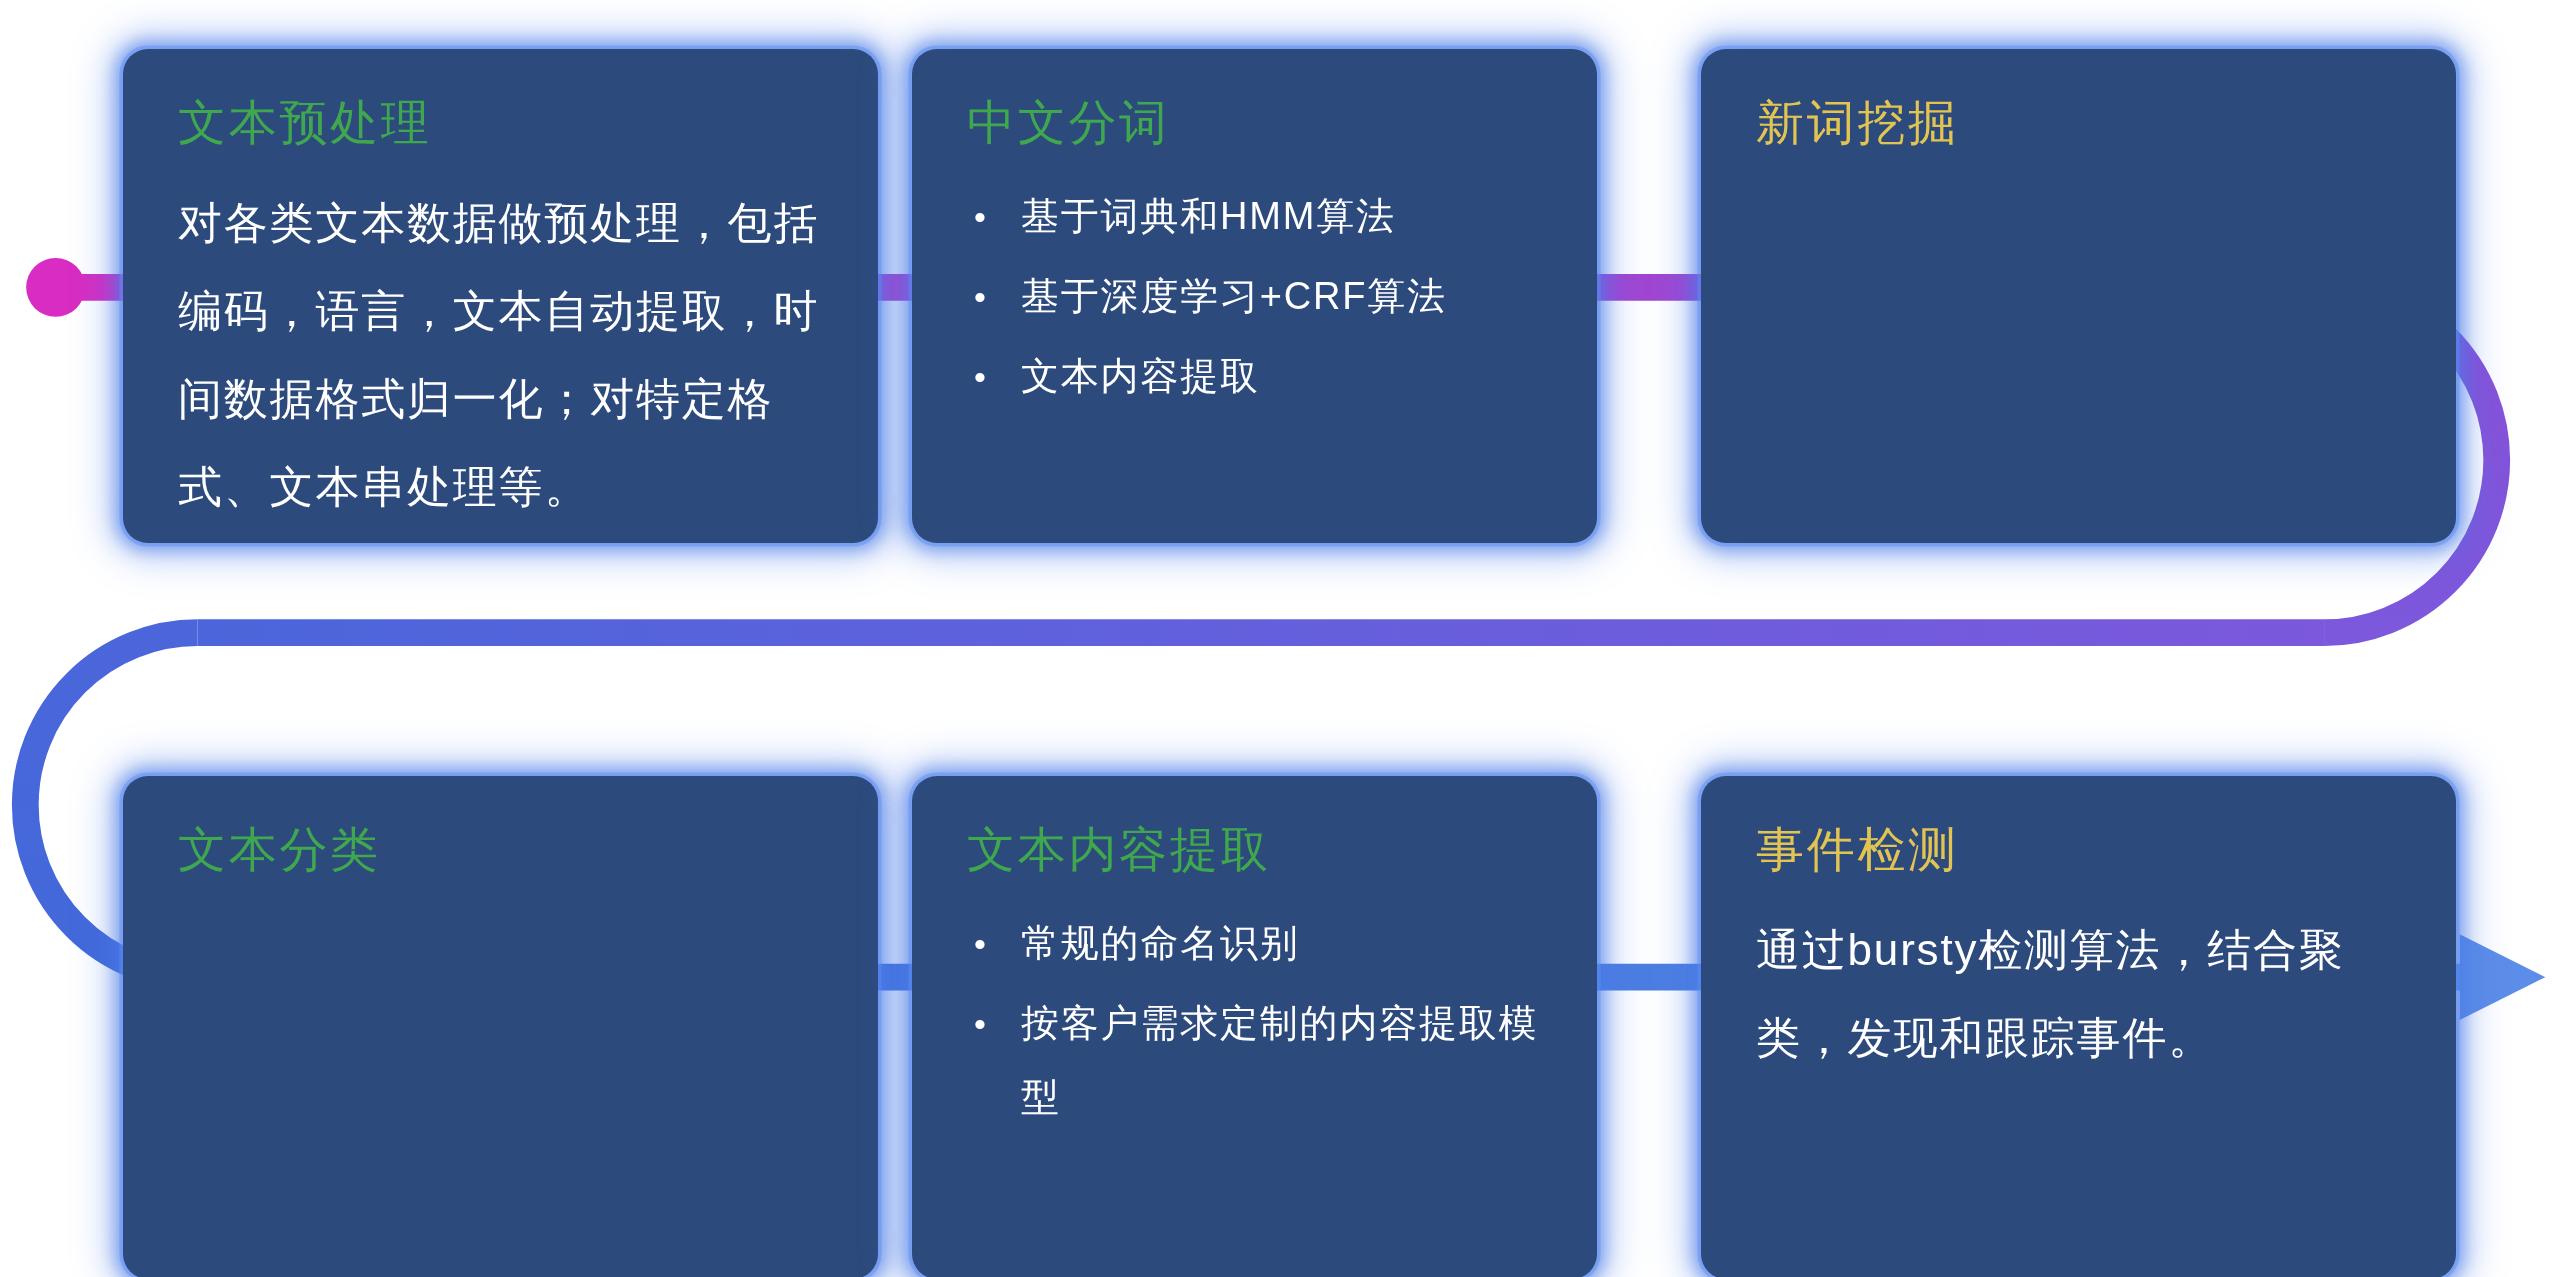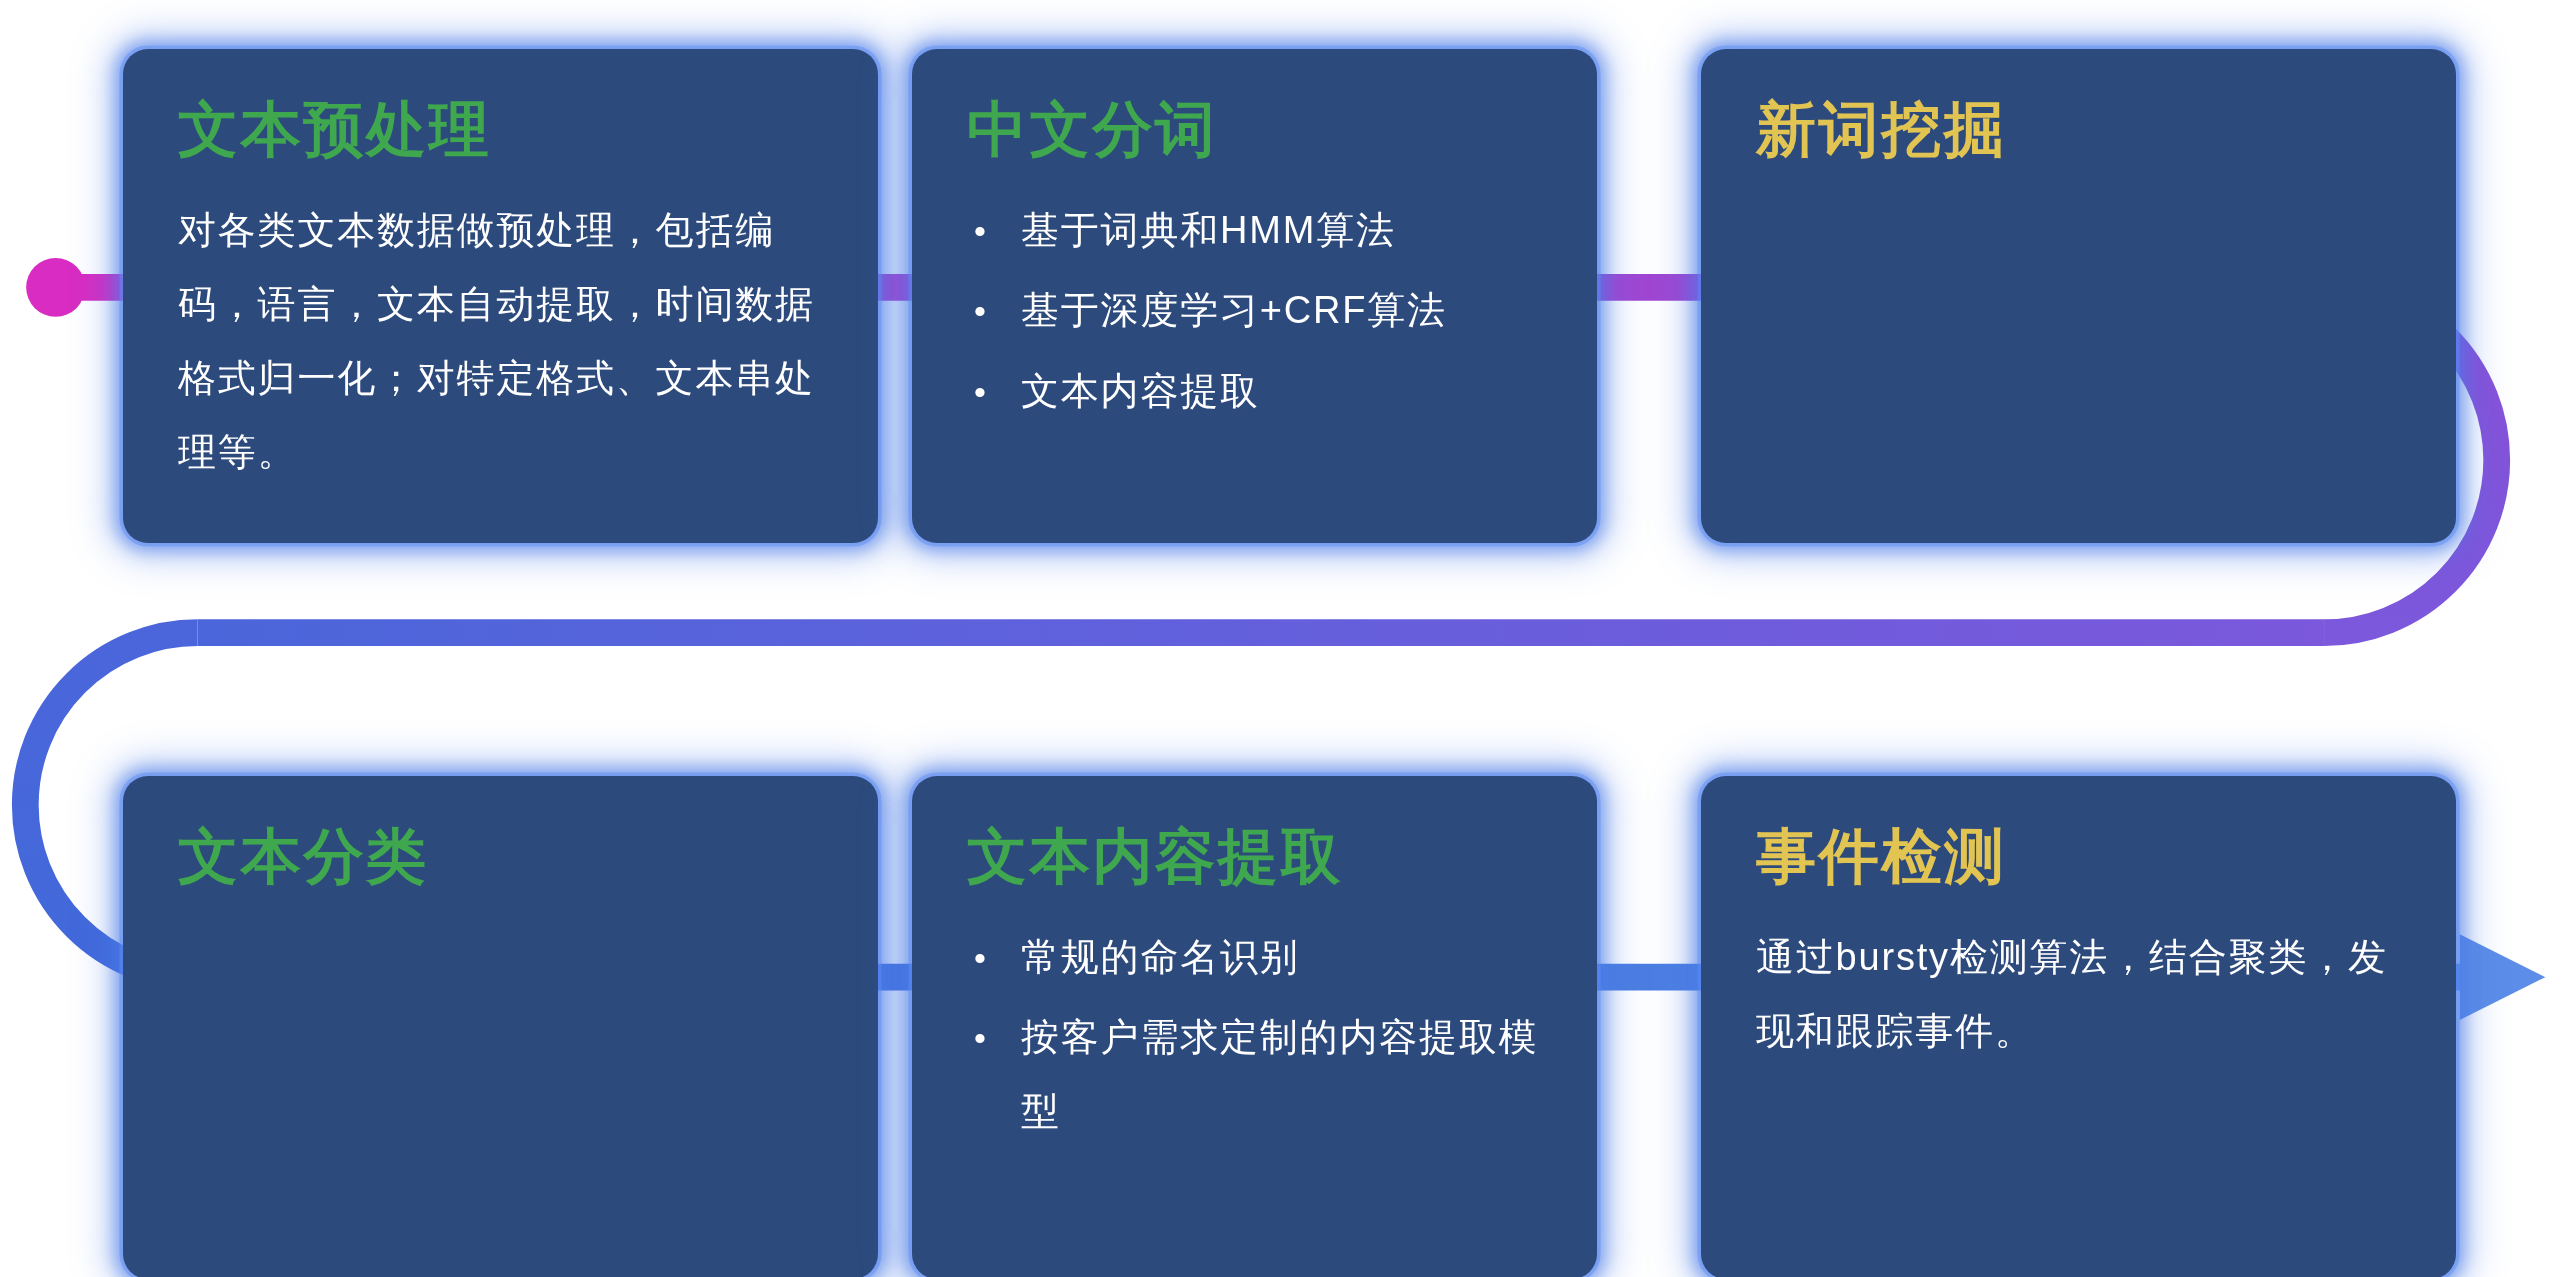--- a/index.html
+++ b/index.html
@@ -30,32 +30,32 @@
       0 0 16px 7.1px rgba(74,124,232,0.60),
       0 0 36px 16px rgba(74,124,232,0.35);
   }
   .r1{top:49px;height:494px;}
   .r2{top:776px;height:503px;}
   .col1{left:123px;width:755px;}
   .col2{left:912px;width:685px;}
   .col3{left:1701px;width:755px;}
   .card-title{
     margin:0 0 27px 0;
-    font-size:60px;
-    font-weight:bold;
+    font-size:48px;
+    font-weight:normal;
     letter-spacing:2.7px;
     line-height:1.2;
   }
   .t-green{color:var(--title-green);}
   .t-yellow{color:var(--title-yellow);}
   .card-body{
     margin:0;
     color:var(--body-text);
-    font-size:38px;
-    line-height:74px;
+    font-size:44px;
+    line-height:88px;
     letter-spacing:1.8px;
   }
   .bullets{
     list-style:none;
     margin:12.5px 0 0 0;
     padding:0;
   }
   .bullets li{
     display:flex;
     align-items:flex-start;

